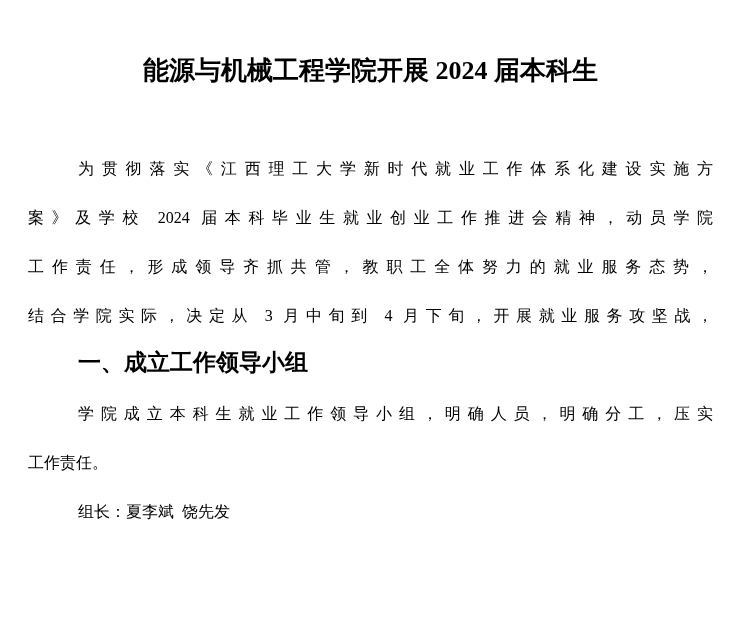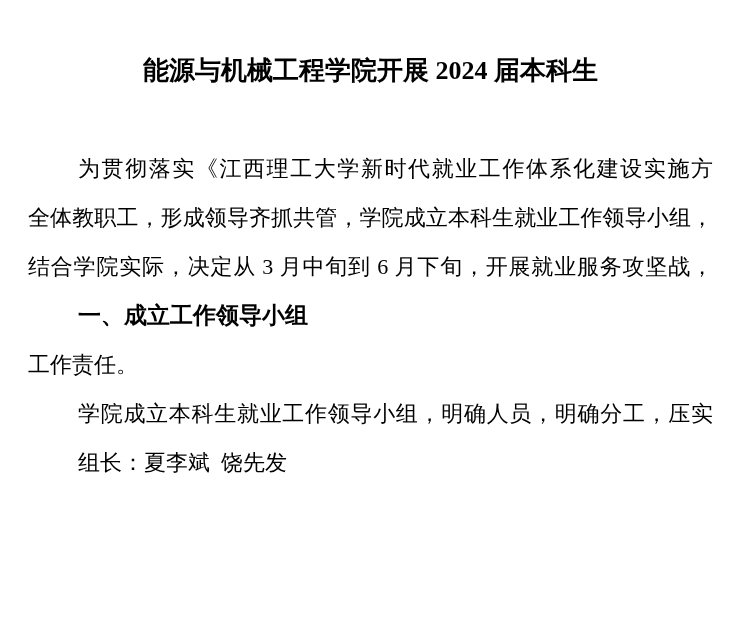--- a/index.html
+++ b/index.html
@@ -30,49 +30,51 @@
     margin: 0 -1px;
     background: #000000;
     vertical-align: -9px;
   }
   .body-block { margin-top: 50px; }
   .body-line {
     margin-left: 28px;
     width: 685px;
     height: 49px;
     line-height: 49px;
-    font-size: 22px;
+    font-size: 16px;
     white-space: pre;
   }
   .body-line.justify {
     white-space: normal;
     text-align: justify;
     text-align-last: justify;
   }
   .indent { padding-left: 50px; }
   .heading-line {
     font-weight: bold;
     font-size: 23px;
+    font-family: Liberation Mono, monospace;
   }
 </style>
 </head>
 <body>
 
 <div class="page">
 
   <div class="title-block">
     <div class="title-line">能源与机械工程学院开展 2024 届本科生</div>
   </div>
 
   <div class="body-block">
     <div class="body-line justify indent">为贯彻落实《江西理工大学新时代就业工作体系化建设实施方</div>
-    <div class="body-line justify">全体教职工，形成领导齐抓共管，学院成立本科生就业工作领导小组，</div>
-    <div class="body-line justify">结合学院实际，决定从 3 月中旬到 6 月下旬，开展就业服务攻坚战，</div>
+    <div class="body-line justify">案》及学校 2024 届本科毕业生就业创业工作推进会精神，动员学院</div>
+    <div class="body-line justify">工作责任，形成领导齐抓共管，教职工全体努力的就业服务态势，</div>
+    <div class="body-line justify">结合学院实际，决定从 3 月中旬到 4 月下旬，开展就业服务攻坚战，</div>
 
     <div class="body-line heading-line indent">一、成立工作领导小组</div>
 
+    <div class="body-line justify indent">学院成立本科生就业工作领导小组，明确人员，明确分工，压实</div>
     <div class="body-line">工作责任。</div>
-    <div class="body-line justify indent">学院成立本科生就业工作领导小组，明确人员，明确分工，压实</div>
 
     <div class="body-line indent">组长：夏李斌  饶先发</div>
   </div>
 
 </div>
 
 </body></html>

